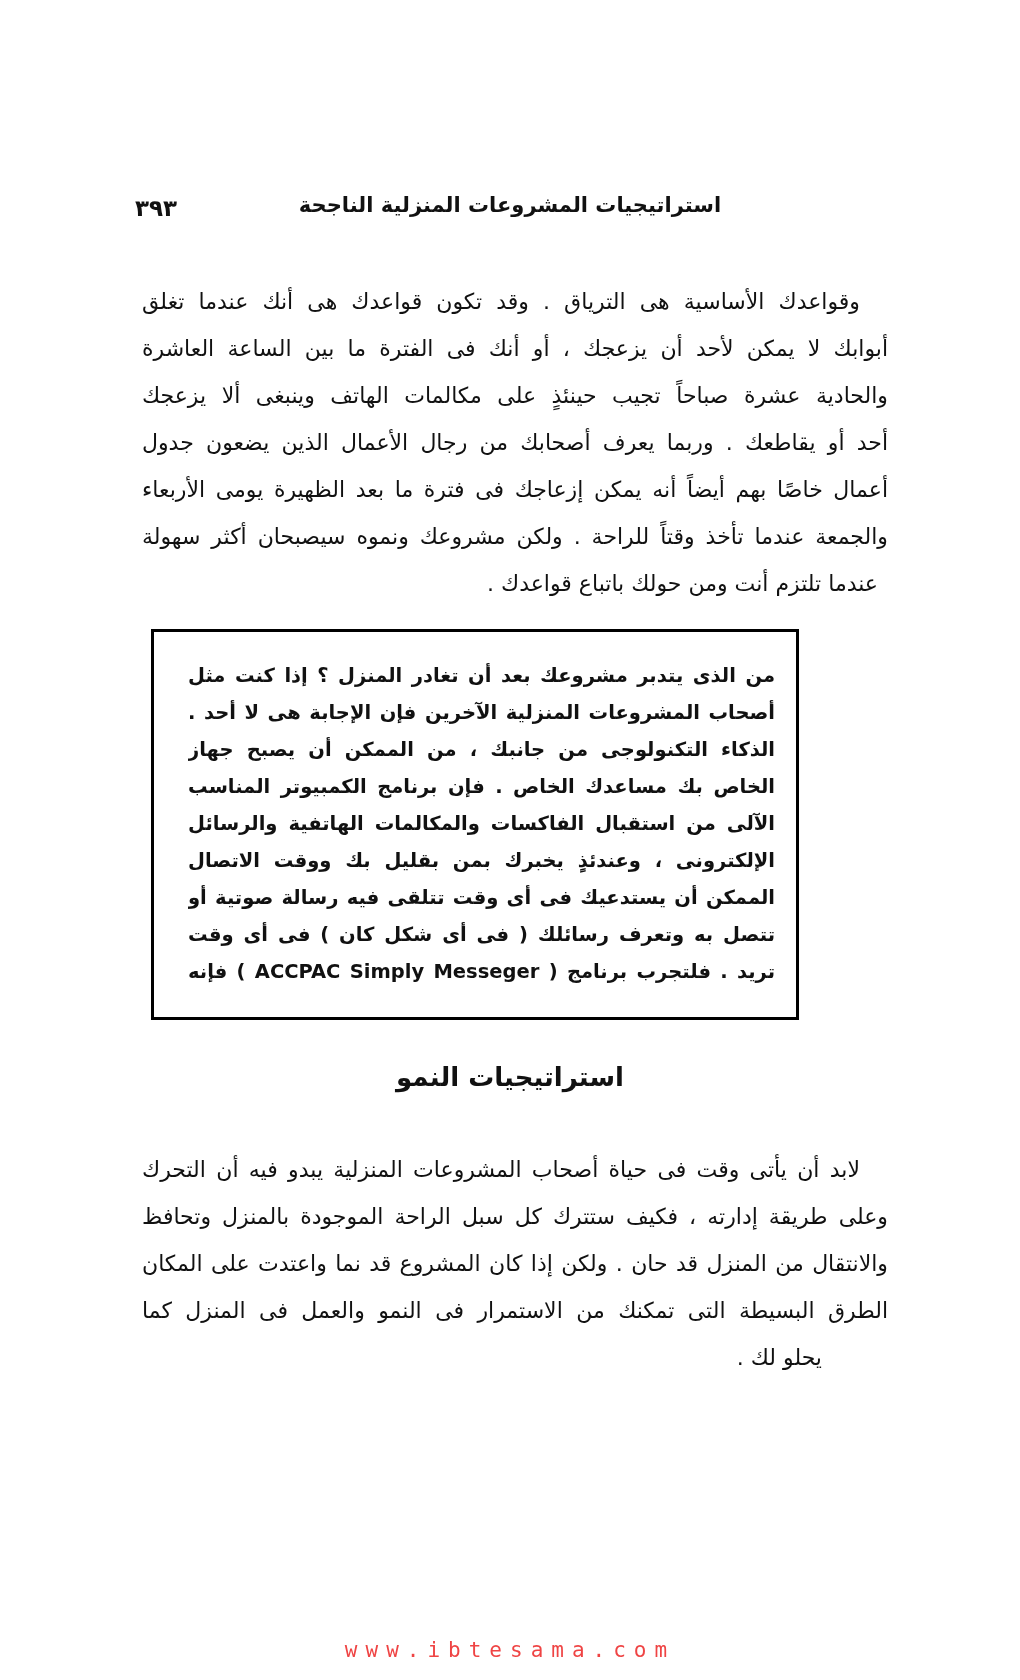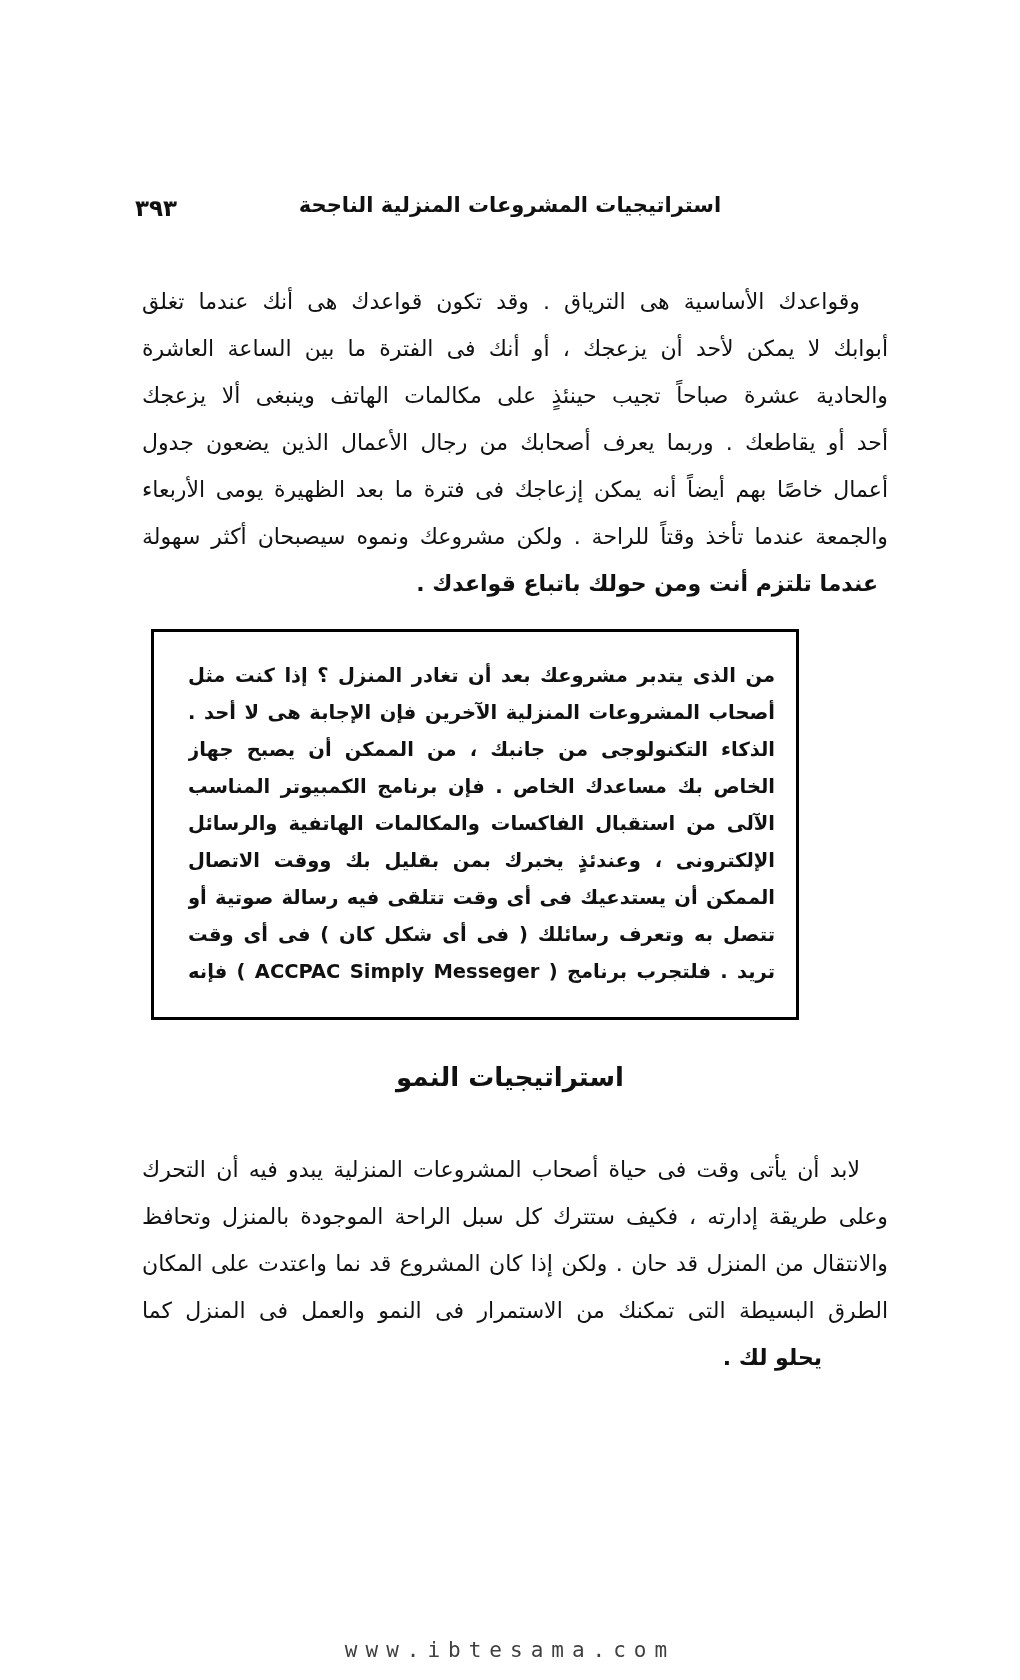--- a/index.html
+++ b/index.html
@@ -38,21 +38,21 @@
     direction: rtl;
     font-size: 22px;
     line-height: 47px;
     height: 47px;
     text-align: justify;
     text-align-last: justify;
     white-space: normal;
     overflow: hidden;
   }
   .para .line:first-child { padding-right: 28px; }
-  .para .line:last-child  { text-align-last: right; padding-right: 10px; font-weight: bold; }
+  .para .line:last-child  { text-align-last: right; padding-right: 10px; }
   .para1 { top: 278px; }
   .para2 { top: 1146px; }
   .para2 .line:last-child { padding-right: 66px; }
 
   
   .callout-box {
     position: absolute;
     top: 629px;
     left: 151px;
     width: 648px;
@@ -88,21 +88,21 @@
   .watermark {
     position: absolute;
     top: 1638px;
     left: 0; right: 0;
     text-align: center;
     direction: ltr;
     font-family: "DejaVu Sans Mono", monospace;
     font-size: 21px;
     letter-spacing: 8px;
     word-spacing: 6px;
-    color: #404040;
+    color: #ef4444;
   }
 </style>
 </head>
 <body>
 
 <div class="page">
 
   <div class="page-header">
     <div class="page-number">٣٩٣</div>
     <div class="header-title">استراتيجيات المشروعات المنزلية الناجحة</div>

